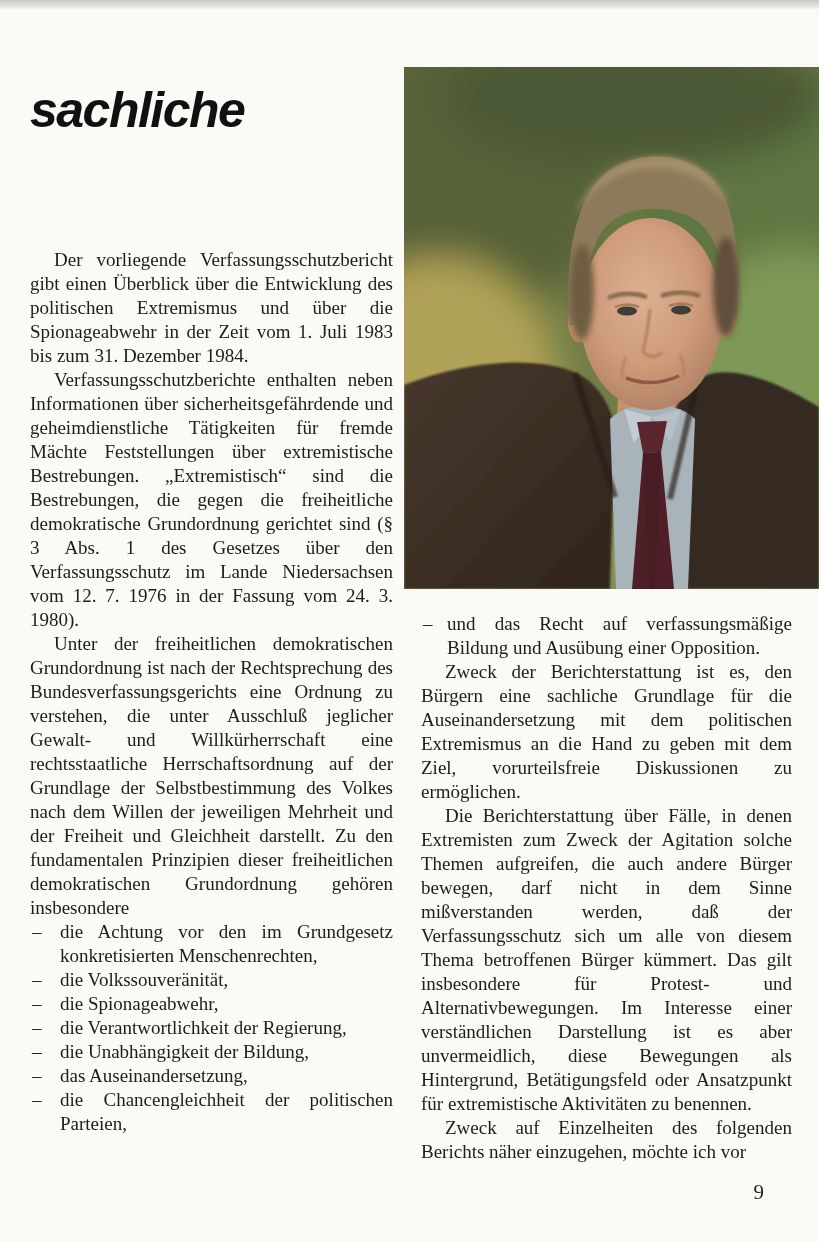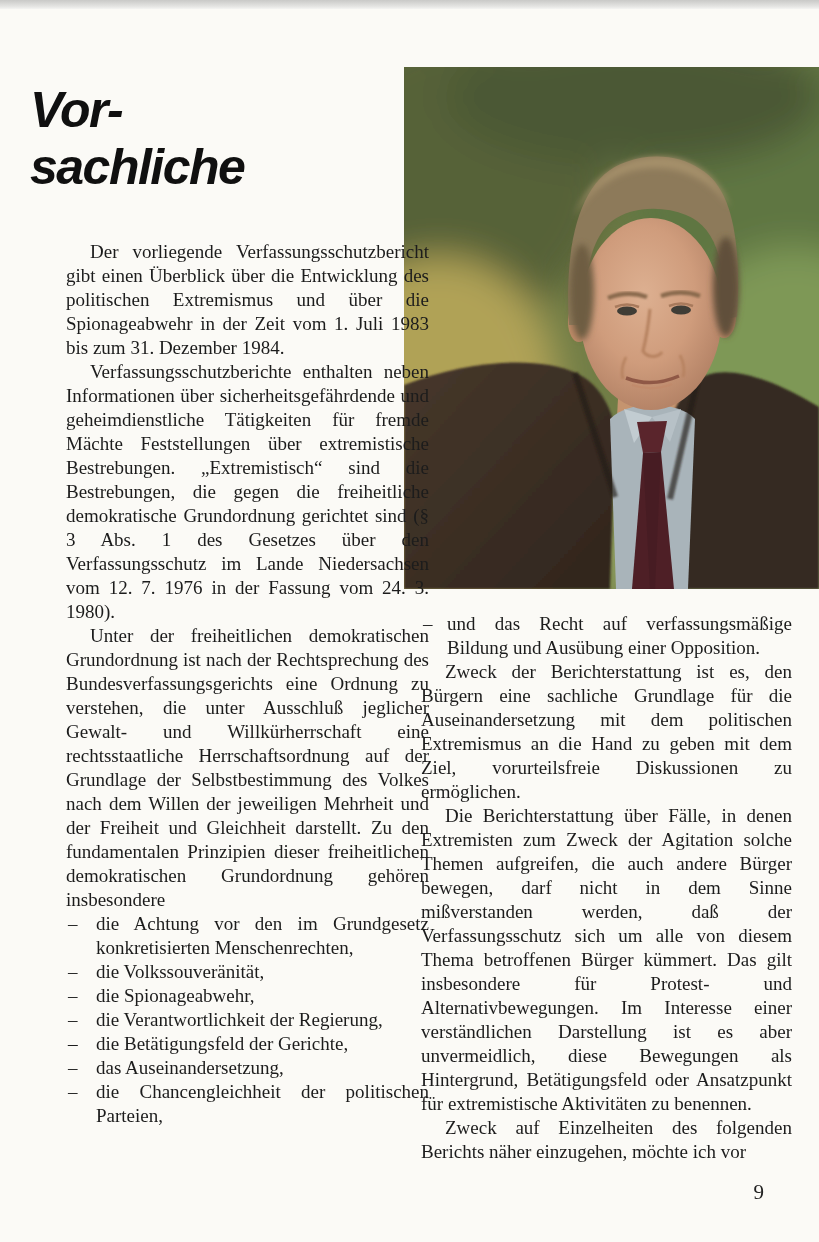--- a/index.html
+++ b/index.html
@@ -22,21 +22,21 @@
     font-weight: bold; font-style: italic;
     font-size: 50px; line-height: 57px;
     letter-spacing: -1.5px; color: #101010;
   }
   .col {
     position: absolute;
     font-size: 19px; line-height: 24px;
     text-align: justify;
     hyphens: auto; -webkit-hyphens: auto;
   }
-  .col-left  { left: 30px;  top: 240px; width: 363px; margin-left: 36px; }
+  .col-left  { left: 30px;  top: 248px; width: 363px; }
   .col-right { left: 421px; top: 612px; width: 371px; }
   .col p { margin: 0; text-indent: 24px; }
   .dash-item { position: relative; padding-left: 30px; text-indent: 0; }
   .dash-item .marker { position: absolute; left: 2px; top: 0; }
   .col-right .dash-item { padding-left: 26px; }
   .photo {
     position: absolute; left: 404px; top: 67px; width: 415px; height: 522px;
     overflow: hidden;
   }
   .photo svg { display: block; }
@@ -47,21 +47,20 @@
   }
 </style>
 </head>
 <body>
 
 <div class="page">
 
   <div class="scan-bar"></div>
 
   <div class="title">
-    <div>Vor-</div>
     <div>sachliche</div>
   </div>
 
   <div class="photo" role="img" aria-label="Porträtfoto eines Mannes im dunkelbraunen Anzug mit hellblauem Hemd und weinroter Krawatte vor grünem Hintergrund">
     <svg width="415" height="522" viewBox="0 0 415 522" xmlns="http://www.w3.org/2000/svg">
       <defs>
         <radialGradient id="faceGrad" cx="45%" cy="40%" r="65%">
           <stop offset="0%" stop-color="#ddb091"></stop>
           <stop offset="55%" stop-color="#cf9c7c"></stop>
           <stop offset="100%" stop-color="#b07f63"></stop>
@@ -163,21 +162,21 @@
       </div>
       <div class="dash-item">
         <span class="marker">–</span>
         <span>die Verantwortlichkeit der Regierung,</span>
       </div>
       <div class="dash-item">
         <span class="marker">–</span>
       </div>
       <div class="dash-item">
         <span class="marker">–</span>
-        <span>die Betätigungsfeld der Gerichte,</span>
+        <span>die Unabhängigkeit der Bildung,</span>
       </div>
       <div class="dash-item">
         <span class="marker">–</span>
         <span>das Auseinandersetzung,</span>
       </div>
       <div class="dash-item">
         <span class="marker">–</span>
         <span>die Chancengleichheit der politischen Parteien,</span>
       </div>
     </div>

